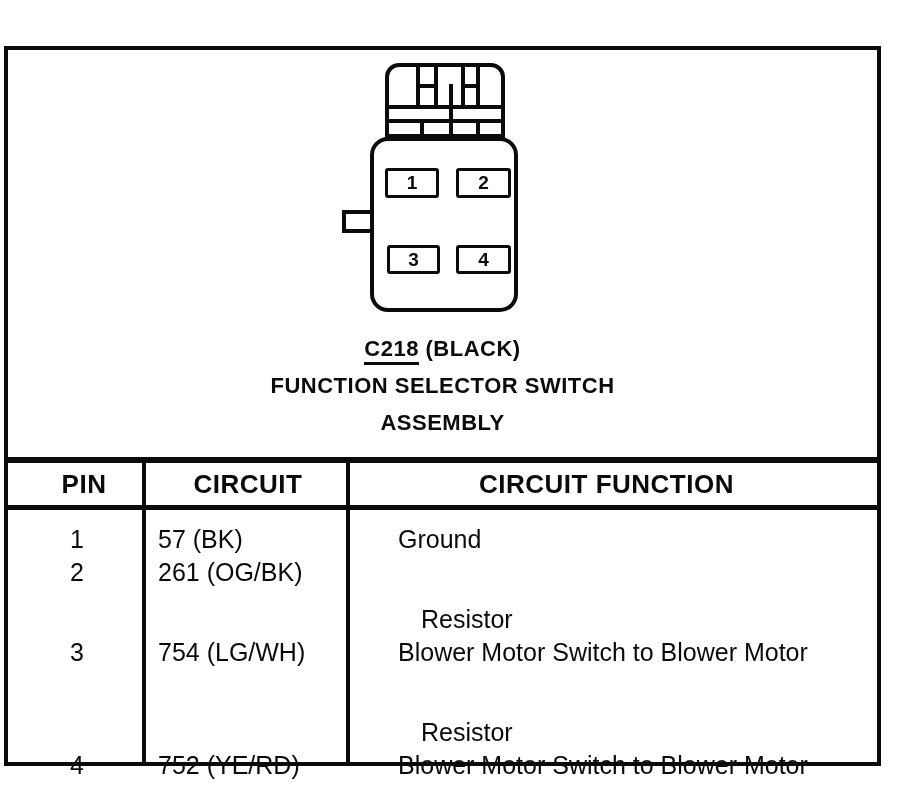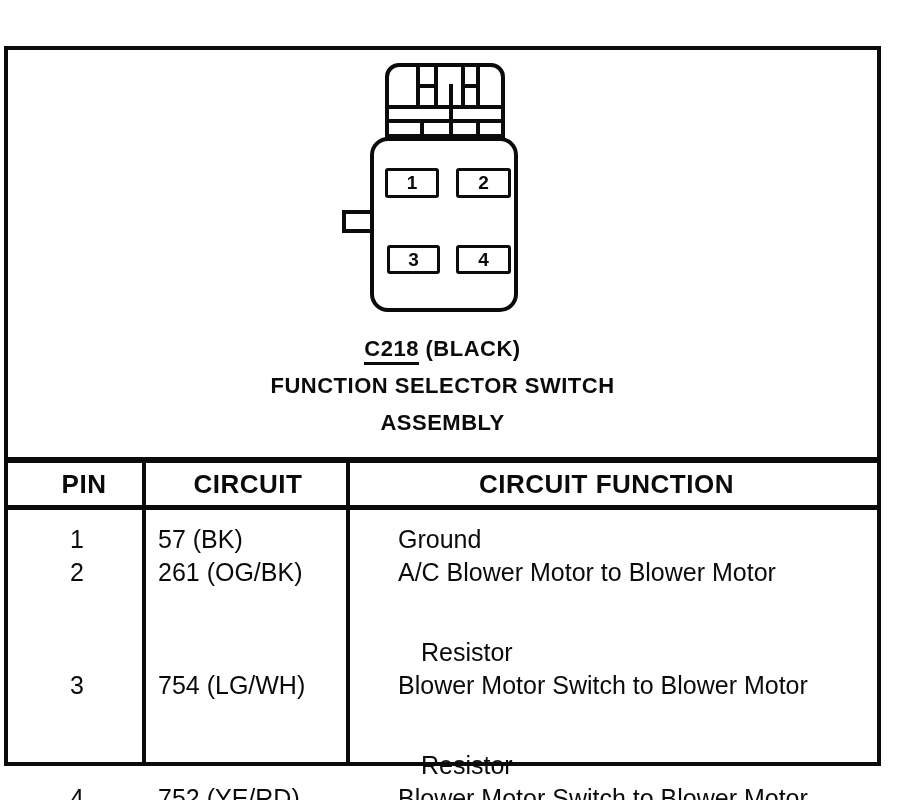--- a/index.html
+++ b/index.html
@@ -214,21 +214,20 @@
             <div class="cell fn">
               <div class="fn-line">Ground</div>
 
             </div>
           </div>
 
           <div class="trow">
             <div class="cell pin">2</div>
             <div class="cell circuit">261 (OG/BK)</div>
             <div class="cell fn">
-              <div class="fn-line">A/C Blower Motor to Blower Motor</div>
               <div class="fn-line cont">Resistor</div>
             </div>
           </div>
 
           <div class="trow">
             <div class="cell pin">3</div>
             <div class="cell circuit">754 (LG/WH)</div>
             <div class="cell fn">
               <div class="fn-line">Blower Motor Switch to Blower Motor</div>
               <div class="fn-line cont">Resistor</div>

